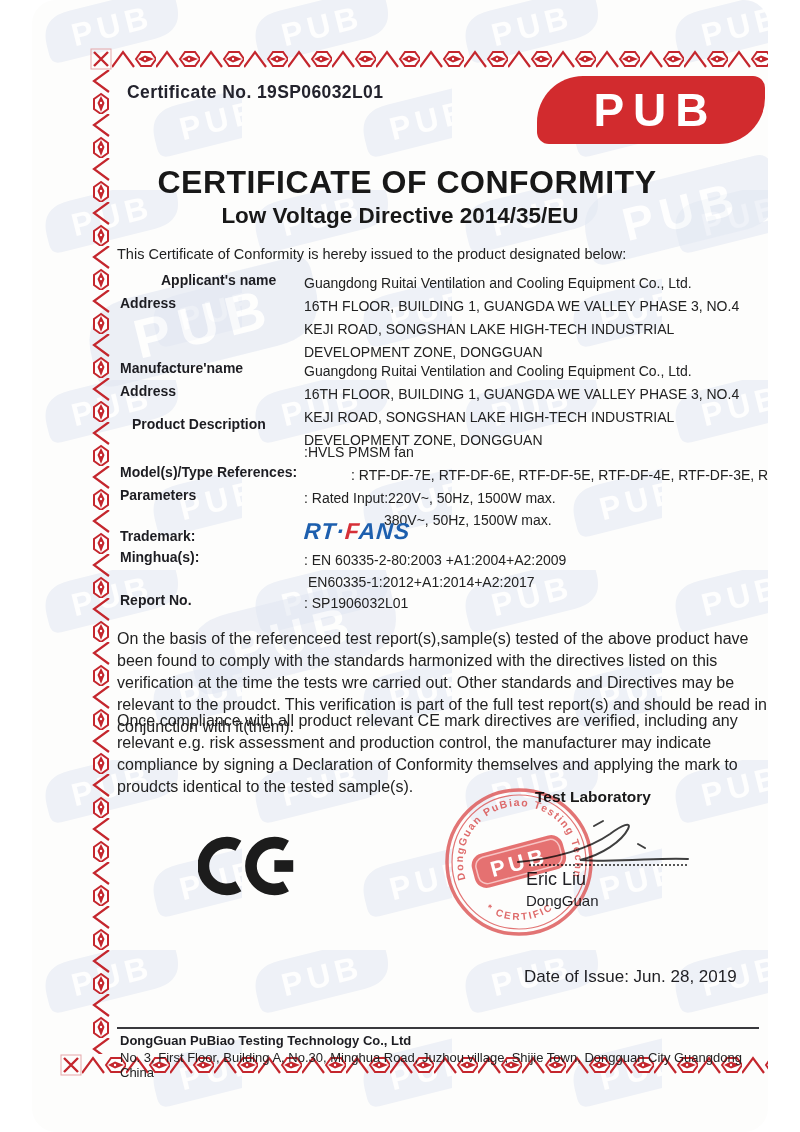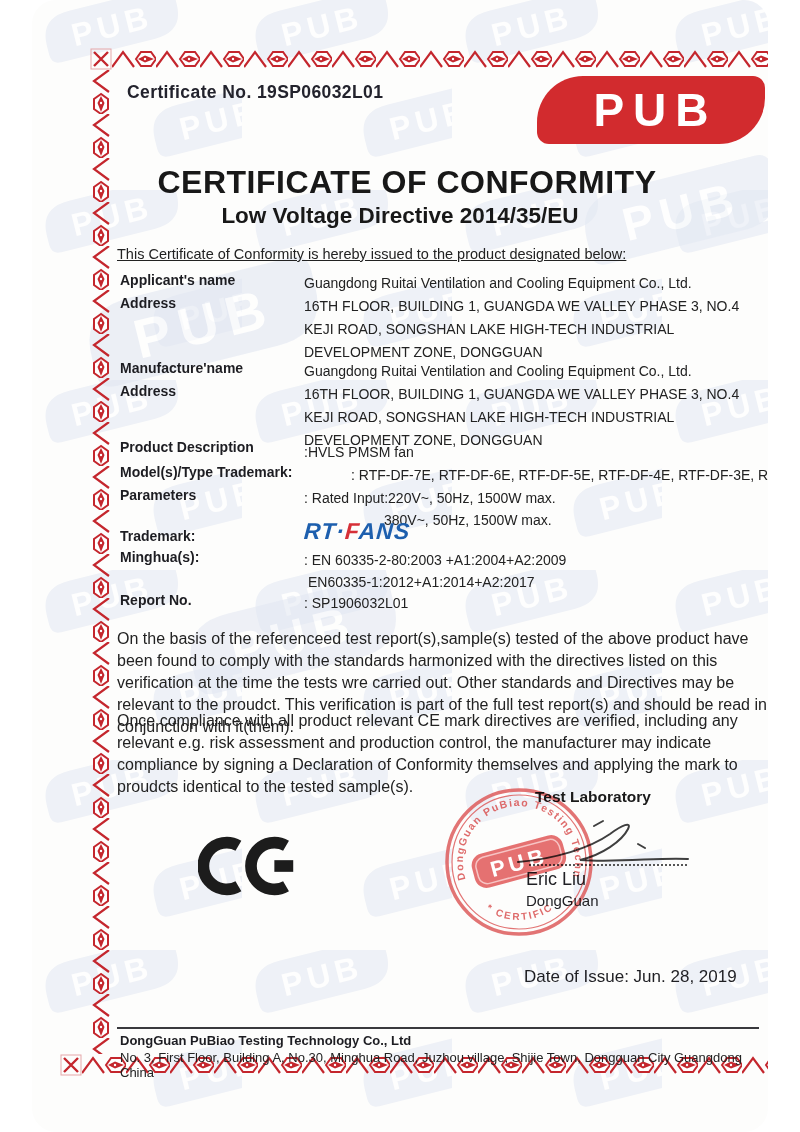--- a/index.html
+++ b/index.html
@@ -15,21 +15,21 @@
 
   .cert-no{left:95px;top:82px;font-size:17.5px;font-weight:bold;color:#23232d;letter-spacing:.4px;}
   .pub-logo{
     left:505px;top:76px;width:228px;height:68px;background:#d22b2e;
     border-radius:46px 12px 46px 12px;display:flex;align-items:center;justify-content:center;
   }
   .pub-logo span{color:#ffffff;font-size:46px;font-weight:bold;letter-spacing:9px;padding-left:9px;}
 
   .title{left:0;top:164px;width:100%;text-align:center;font-size:32px;font-weight:bold;color:#181818;letter-spacing:.5px;padding-left:7px;}
   .subtitle{left:0;top:203px;width:100%;text-align:center;font-size:22.5px;font-weight:bold;color:#181818;}
-  .intro{left:85px;top:246px;font-size:14.5px;color:#222;text-decoration:underline;}
+  .intro{left:85px;top:246px;font-size:14.5px;color:#222;}
 
   .flabel{left:88px;font-size:14px;font-weight:bold;color:#1d1d22;}
   .fvalue{left:272px;font-size:14px;color:#222;width:465px;line-height:23px;}
   .p-text{left:85px;width:650px;font-size:16px;line-height:22px;color:#222;}
 
   .tm-logo{left:272px;top:518px;font-size:23px;font-weight:bold;font-style:italic;transform:skewX(-4deg);letter-spacing:1px;}
   .tm-blue{color:#1d5fae;} .tm-red{color:#d63038;}
 
   .test-lab{left:503px;top:788px;font-size:15.5px;font-weight:bold;color:#1a1a1a;}
   .sig-line{left:497px;top:846px;width:158px;height:18px;border-bottom:2px dotted #555;}
@@ -131,36 +131,36 @@
     <div class="abs cert-no">Certificate No. 19SP06032L01</div>
 
     <div class="abs pub-logo">
       <span>PUB</span>
     </div>
 
     <div class="abs title">CERTIFICATE OF CONFORMITY</div>
     <div class="abs subtitle">Low Voltage Directive 2014/35/EU</div>
     <div class="abs intro">This Certificate of Conformity is hereby issued to the product designated below:</div>
 
-    <div class="abs flabel" style="top:272px;">Applicant's name</div>
+    <div class="abs flabel" style="top:272px;margin-left:41px;">Applicant's name</div>
     <div class="abs fvalue" style="top:272px;">Guangdong Ruitai Ventilation and Cooling Equipment Co., Ltd.</div>
 
     <div class="abs flabel" style="top:295px;">Address</div>
     <div class="abs fvalue" style="top:295px;">16TH FLOOR, BUILDING 1, GUANGDA WE VALLEY PHASE 3, NO.4 KEJI ROAD, SONGSHAN LAKE HIGH-TECH INDUSTRIAL DEVELOPMENT ZONE, DONGGUAN</div>
 
     <div class="abs flabel" style="top:360px;">Manufacture'name</div>
     <div class="abs fvalue" style="top:360px;">Guangdong Ruitai Ventilation and Cooling Equipment Co., Ltd.</div>
 
     <div class="abs flabel" style="top:383px;">Address</div>
     <div class="abs fvalue" style="top:383px;">16TH FLOOR, BUILDING 1, GUANGDA WE VALLEY PHASE 3, NO.4 KEJI ROAD, SONGSHAN LAKE HIGH-TECH INDUSTRIAL DEVELOPMENT ZONE, DONGGUAN</div>
 
-    <div class="abs flabel" style="top:439px;">Product Description</div>
+    <div class="abs flabel" style="top:416px;margin-left:12px;">Product Description</div>
     <div class="abs fvalue" style="top:441px;">:HVLS PMSM fan</div>
 
-    <div class="abs flabel" style="top:464px;">Model(s)/Type Trademark:</div>
+    <div class="abs flabel" style="top:464px;">Model(s)/Type References:</div>
     <div class="abs fvalue" style="top:464px;white-space:nowrap;margin-left:47px;">: RTF-DF-7E, RTF-DF-6E, RTF-DF-5E, RTF-DF-4E, RTF-DF-3E, RTF-DF-2E</div>
 
     <div class="abs flabel" style="top:487px;">Parameters</div>
     <div class="abs fvalue" style="top:487px;">: Rated Input:220V~, 50Hz, 1500W max.</div>
     <div class="abs fvalue" style="top:509px;left:352px;">380V~, 50Hz, 1500W max.</div>
 
     <div class="abs flabel" style="top:528px;">Trademark:</div>
     <div class="abs tm-logo">
       <span class="tm-blue">RT·</span><span class="tm-red">F</span><span class="tm-blue">ANS</span>
     </div>

